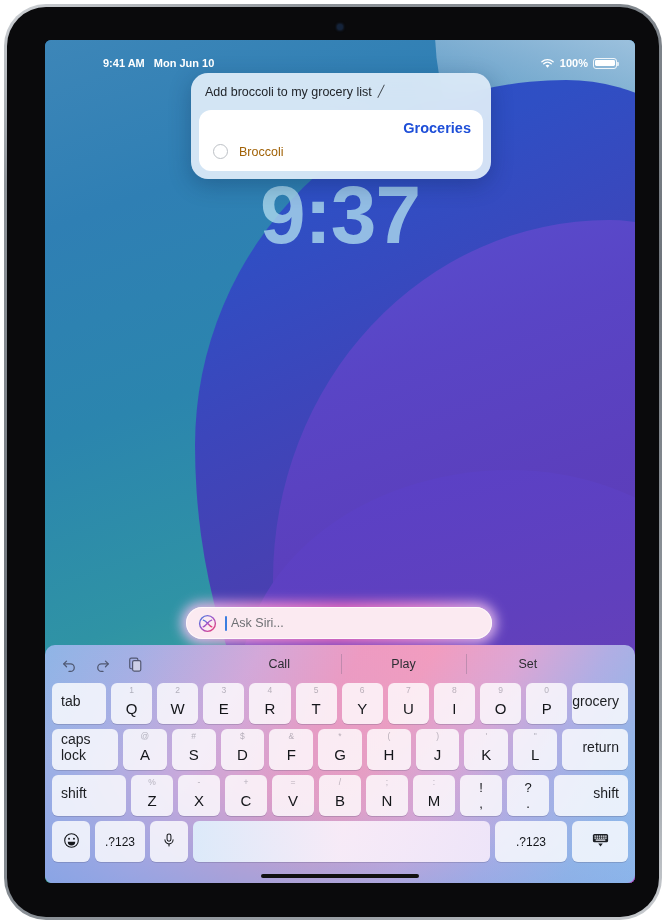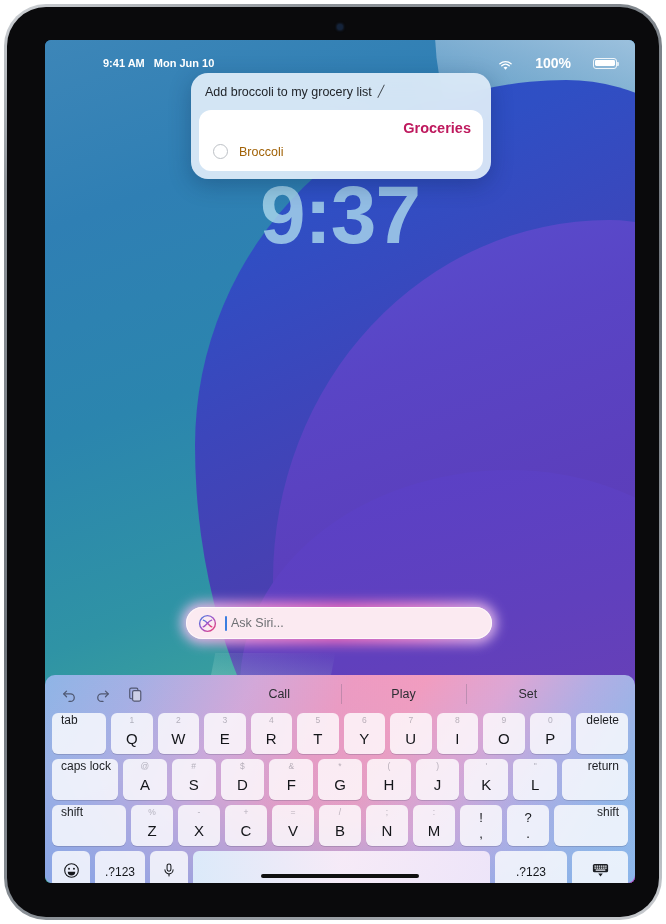--- a/index.html
+++ b/index.html
@@ -141,21 +141,21 @@
     align-items: center;
     justify-content: space-between;
     padding: 12px 18px 0 14px;
     color: #ffffff;
     font-size: 11px;
     font-weight: 700;
     z-index: 20;
     margin-left: 44px;
   }
   .sb-left { display: flex; align-items: center; gap: 9px; }
-  .sb-right { display: flex; align-items: center; gap: 22px; font-size: 14px; font-weight: 600;}
+  .sb-right { display: flex; align-items: center; gap: 5px; font-size: 11px; font-weight: 600;}
   .wifi-icon { display: inline-block; width: 15px; height: 11px; position: relative; }
   .batt {
     width: 24px; height: 11px;
     border: 1.3px solid rgba(255,255,255,.85);
     border-radius: 3px;
     position: relative;
     padding: 1.2px;
   }
   .batt::after {
     content:""; position:absolute; right:-3px; top:3px;
@@ -186,21 +186,21 @@
     gap: 6px;
   }
   .pencil-icon { font-size: 11px; color: #3a3f45; transform: translateY(-1px); }
   .notes-panel {
     margin: 0 8px 8px 8px;
     background: #ffffff;
     border-radius: 12px;
     padding: 10px 12px 12px 12px;
   }
   .notes-title {
-    color: #be185d;
+    color: #1d4ed8;
     font-size: 14.5px;
     font-weight: 700;
     margin-bottom: 8px;
   }
   .note-row { display: flex; align-items: center; gap: 11px; padding-left: 2px;}
   .note-check {
     width: 15px; height: 15px;
     border: 1.4px solid #bdc1c6;
     border-radius: 50%;
     flex: 0 0 auto;
@@ -242,21 +242,21 @@
   .siri-placeholder {
     font-size: 12.5px;
     color: #6e7074;
     margin-left: -4px;
   }
 
   
   .keyboard {
     position: absolute;
     left: 0; right: 0; bottom: 0;
-    height: 208px;
+    height: 238px;
     z-index: 18;
     background:
       linear-gradient(175deg,
         rgba(238,150,190,.0) 0%,
         rgba(238,150,190,.0) 100%),
       linear-gradient(120deg,
         #8fb6e6 0%,
         #a9b0e4 14%,
         #d8a8d8 30%,
         #f29ac0 44%,
@@ -326,25 +326,25 @@
   .key .sec {
     position: absolute;
     top: 3px; left: 0; right: 0;
     text-align: center;
     font-size: 8.5px;
     color: rgba(40,40,55,.32);
     line-height: 1;
   }
   .key .main { transform: translateY(5px); }
   .key.mod {
-    font-size: 12px;
+    font-size: 14px;
     color: #1c1e22;
     justify-content: flex-start;
     padding-left: 9px;
-    align-items: flex-start;
+    align-items: center;
     padding-bottom: 6px;
   }
   .key.mod.right {
     justify-content: flex-end;
     padding-left: 0; padding-right: 9px;
   }
   .key.dual { font-size: 13px; }
   .key.dual .top {
     position: absolute; top: 5px; left: 0; right: 0; text-align: center;
     font-size: 13px; color: #14161a;
@@ -527,21 +527,21 @@
               </div>
             <div class="key">
                 <span class="sec">9</span>
                 <span class="main">O</span>
               </div>
             <div class="key">
                 <span class="sec">0</span>
                 <span class="main">P</span>
               </div>
             <div class="key mod right k-del">
-                <span>delete</span>
+                <span>grocery</span>
               </div>
           </div>
 
           <div class="kb-row">
             <div class="key mod k-caps">
                 <span>caps lock</span>
               </div>
             <div class="key">
                 <span class="sec">@</span>
                 <span class="main">A</span>

